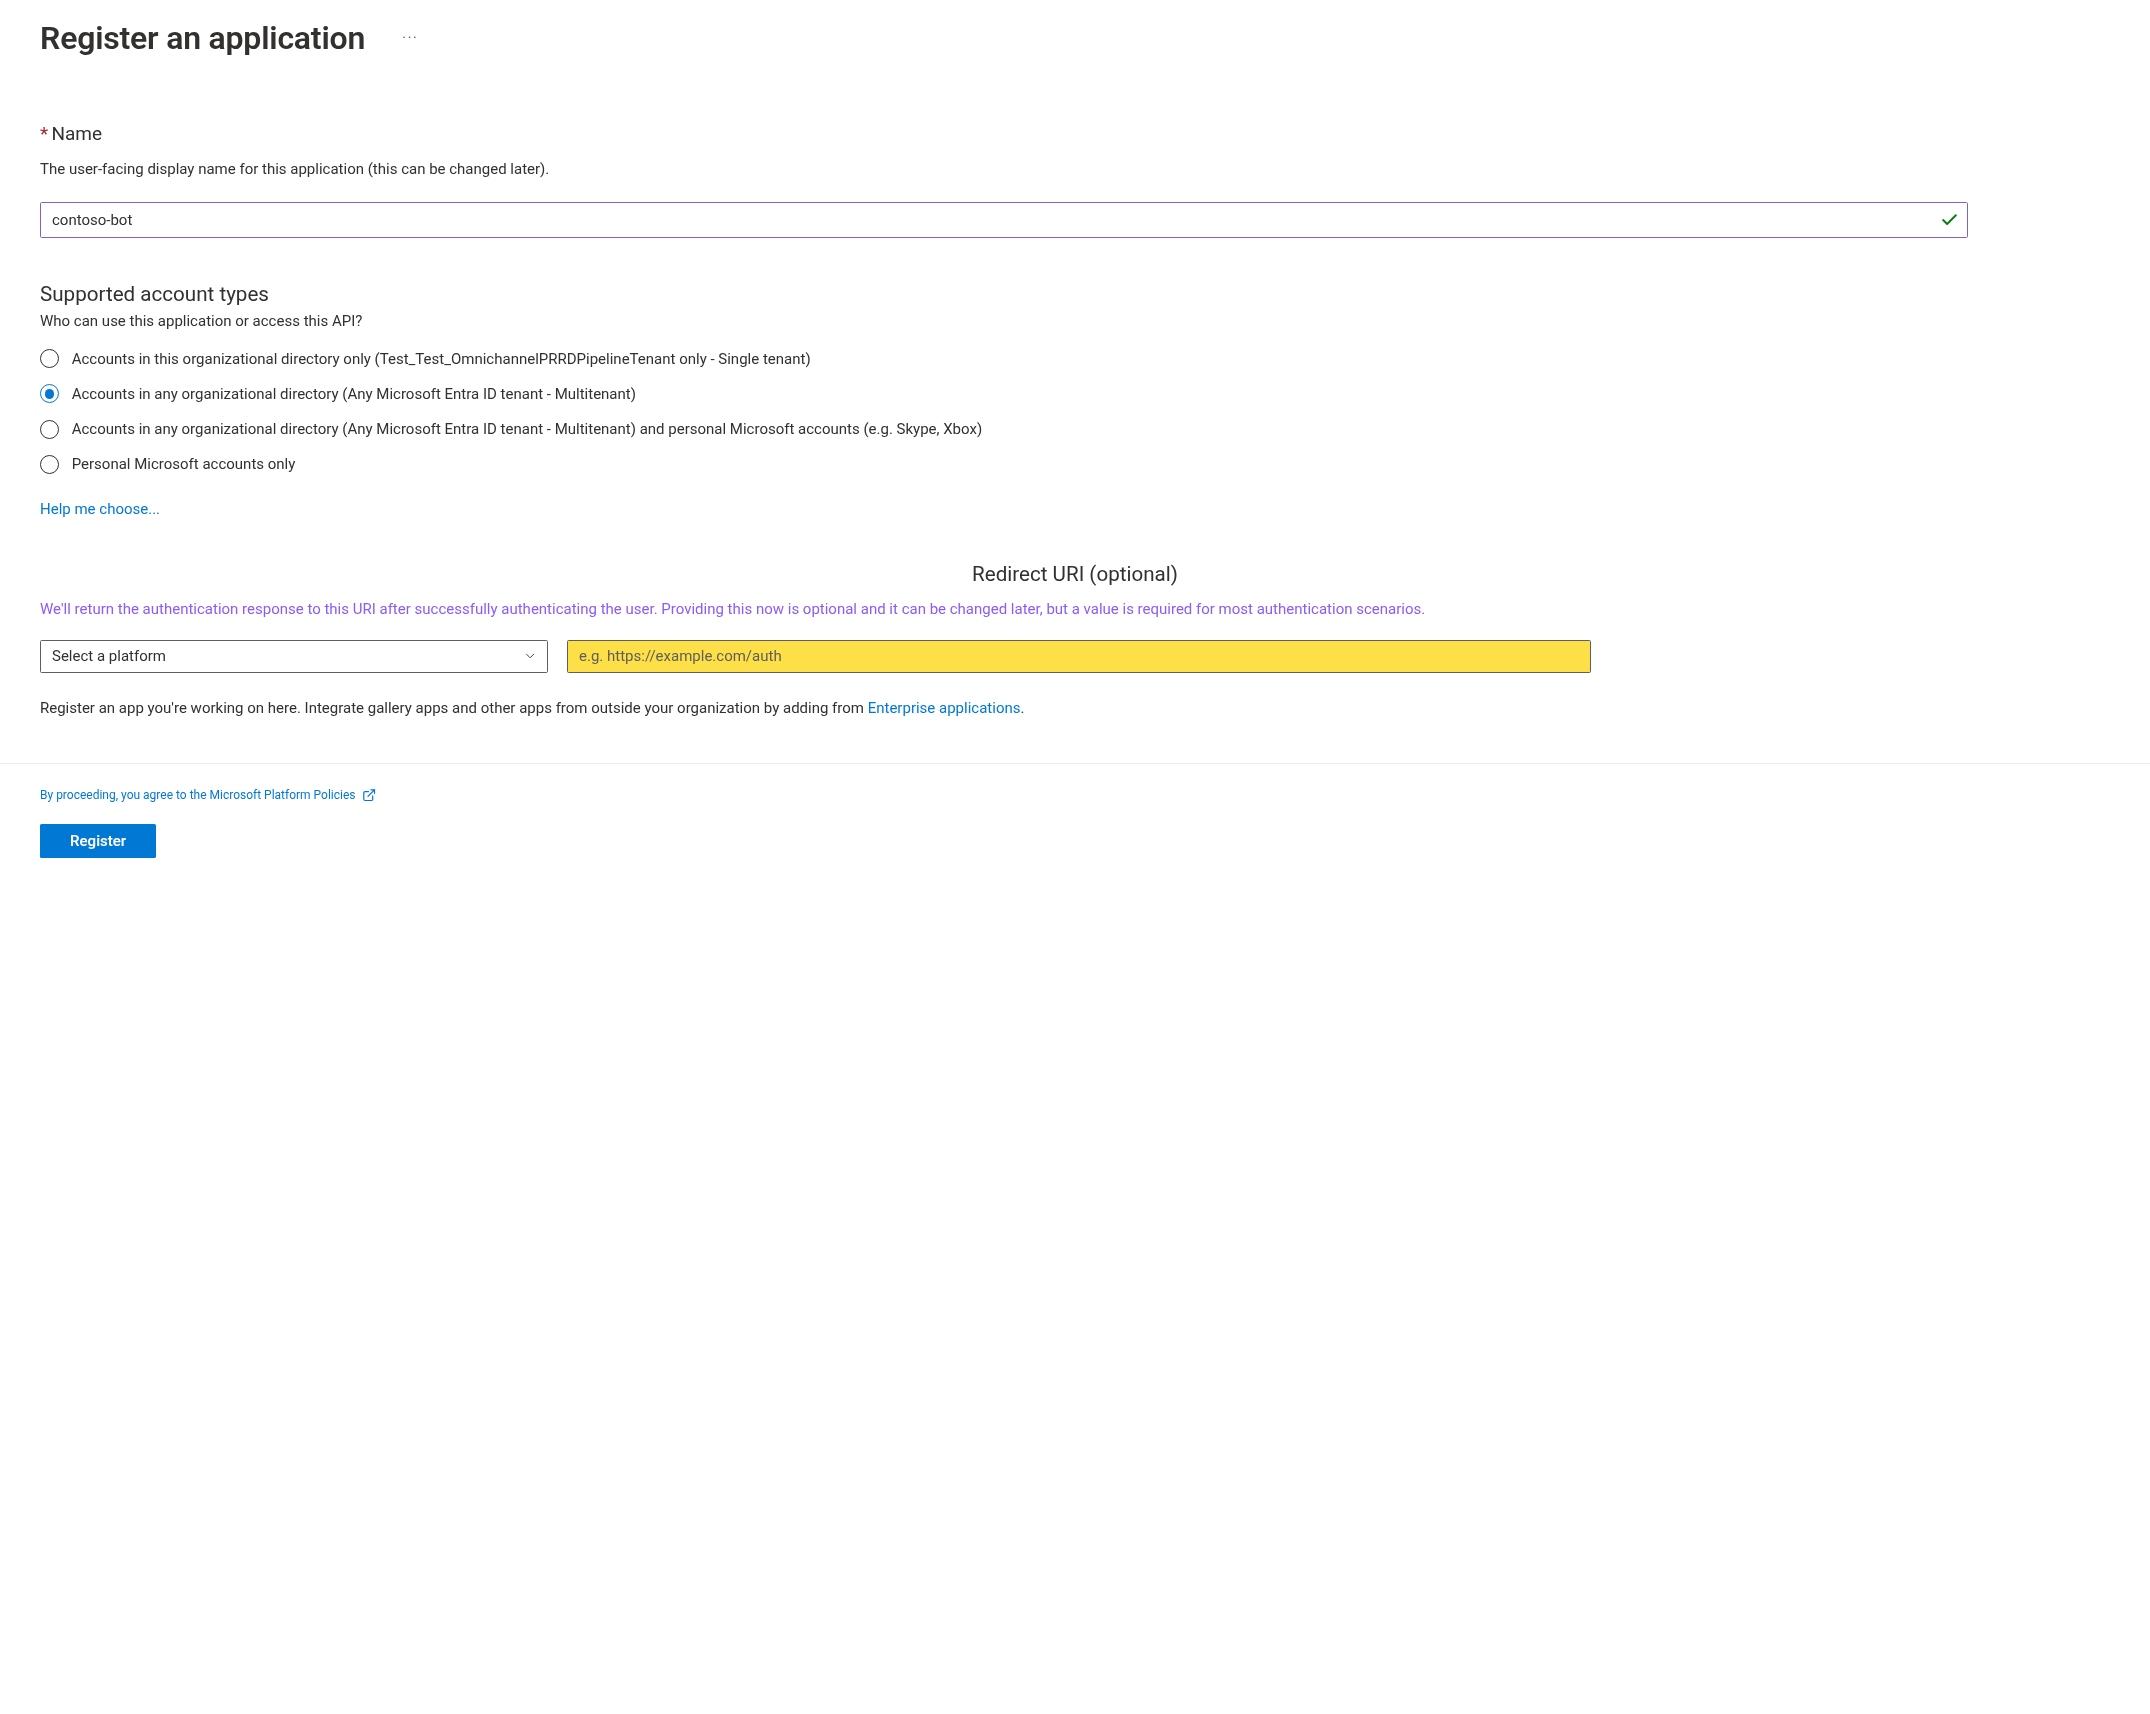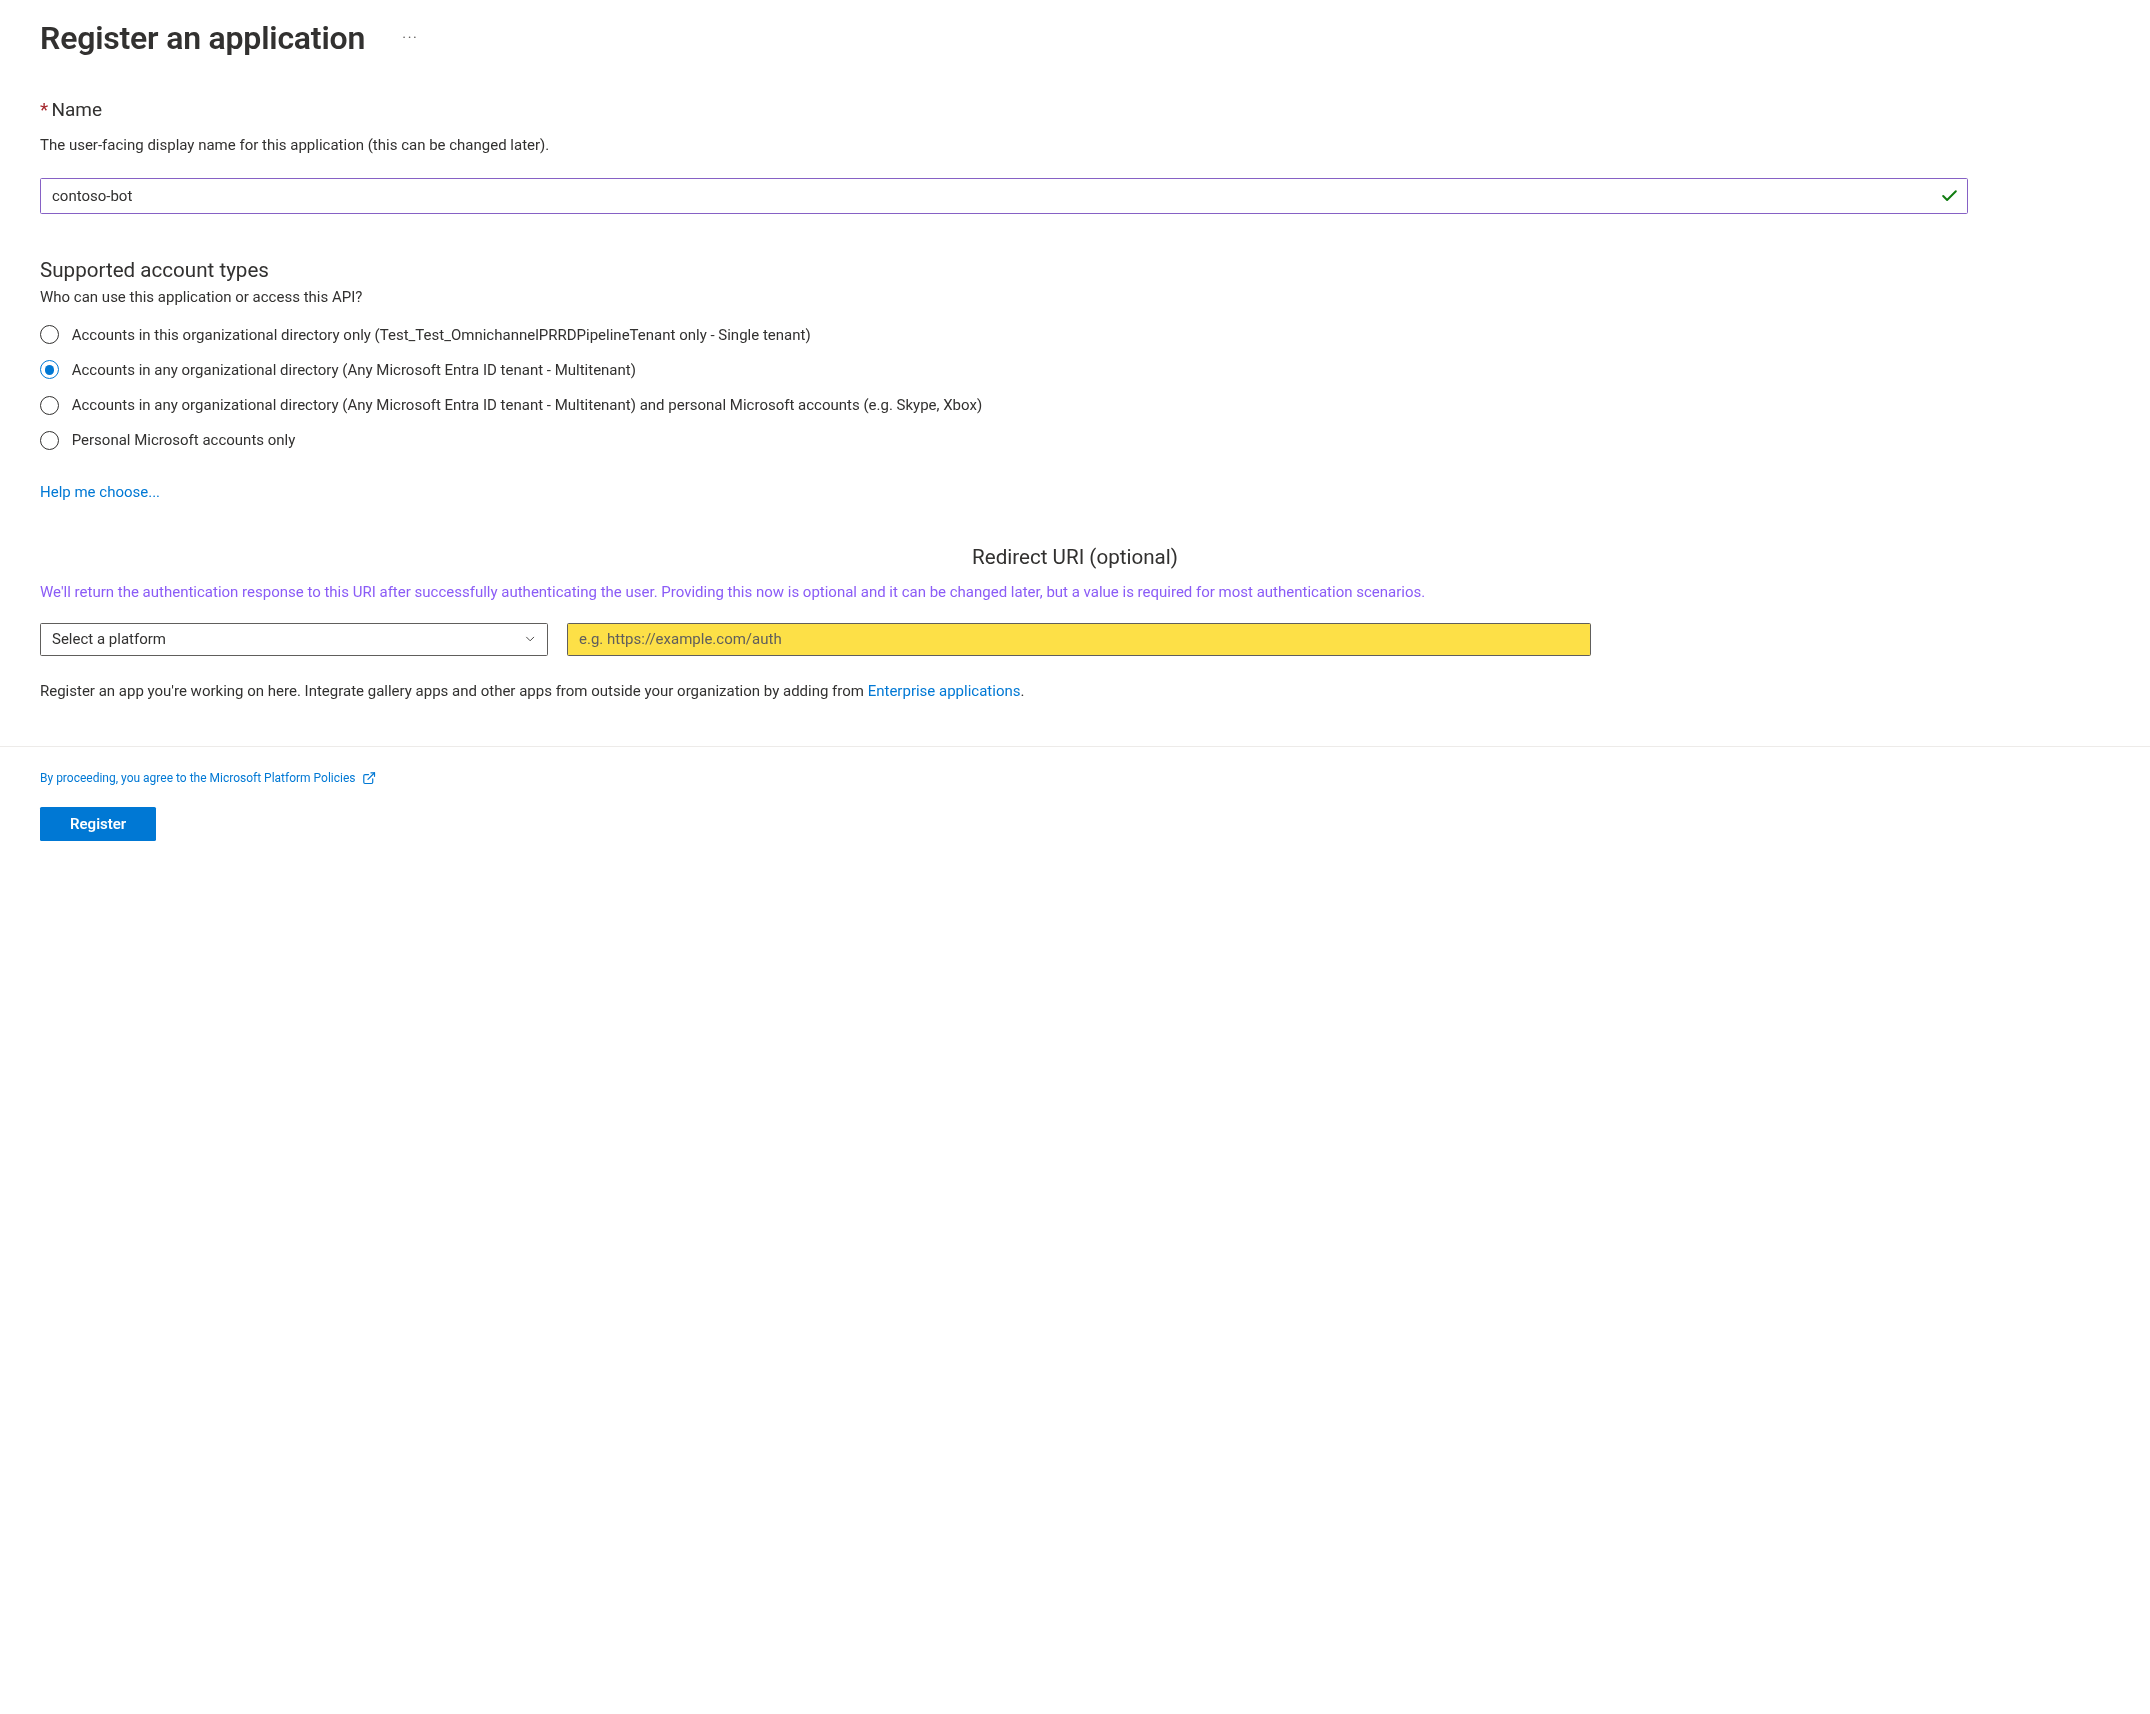--- a/index.html
+++ b/index.html
@@ -11,21 +11,21 @@
       font-family: "Segoe UI", -apple-system, BlinkMacSystemFont, Roboto, "Helvetica Neue", sans-serif;
       background: #ffffff;
       color: #323130;
       padding: 19px 40px 32px 40px;
       font-size: 11px;
     }
     .header-row {
       display: flex;
       align-items: center;
       gap: 34px;
-      margin-bottom: 41px;
+      margin-bottom: 65px;
     }
     h1 {
       font-size: 32px;
       font-weight: 600;
       color: #323130;
       letter-spacing: -0.2px;
     }
     .more-btn {
       font-size: 14.3px;
       color: #605e5c;
@@ -88,21 +88,21 @@
     }
     .subheading {
       font-size: 15px;
       color: #323130;
       margin-bottom: 17.5px;
     }
     .radio-group {
       display: flex;
       flex-direction: column;
       gap: 12.7px;
-      margin-bottom: 31px;
+      margin-bottom: 24px;
     }
     .radio-row {
       display: flex;
       align-items: flex-start;
       gap: 12.7px;
       cursor: pointer;
     }
     .radio-outer {
       width: 19px;
       height: 19px;

